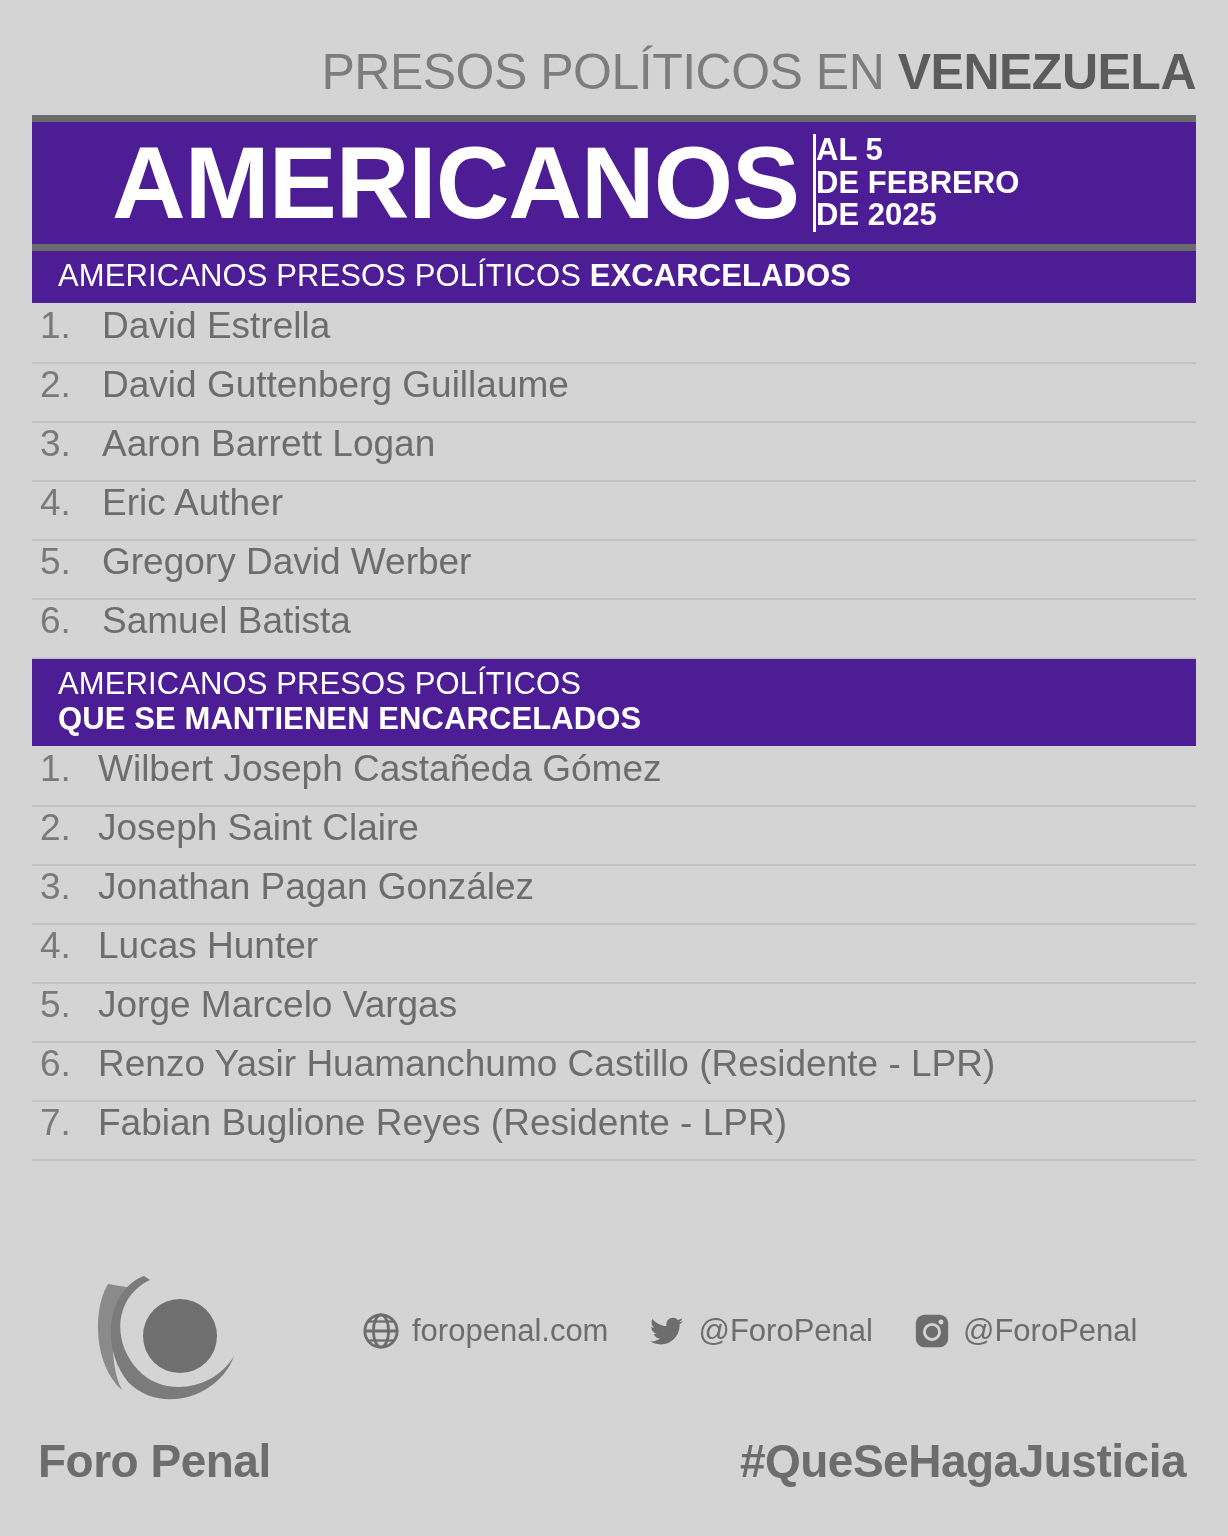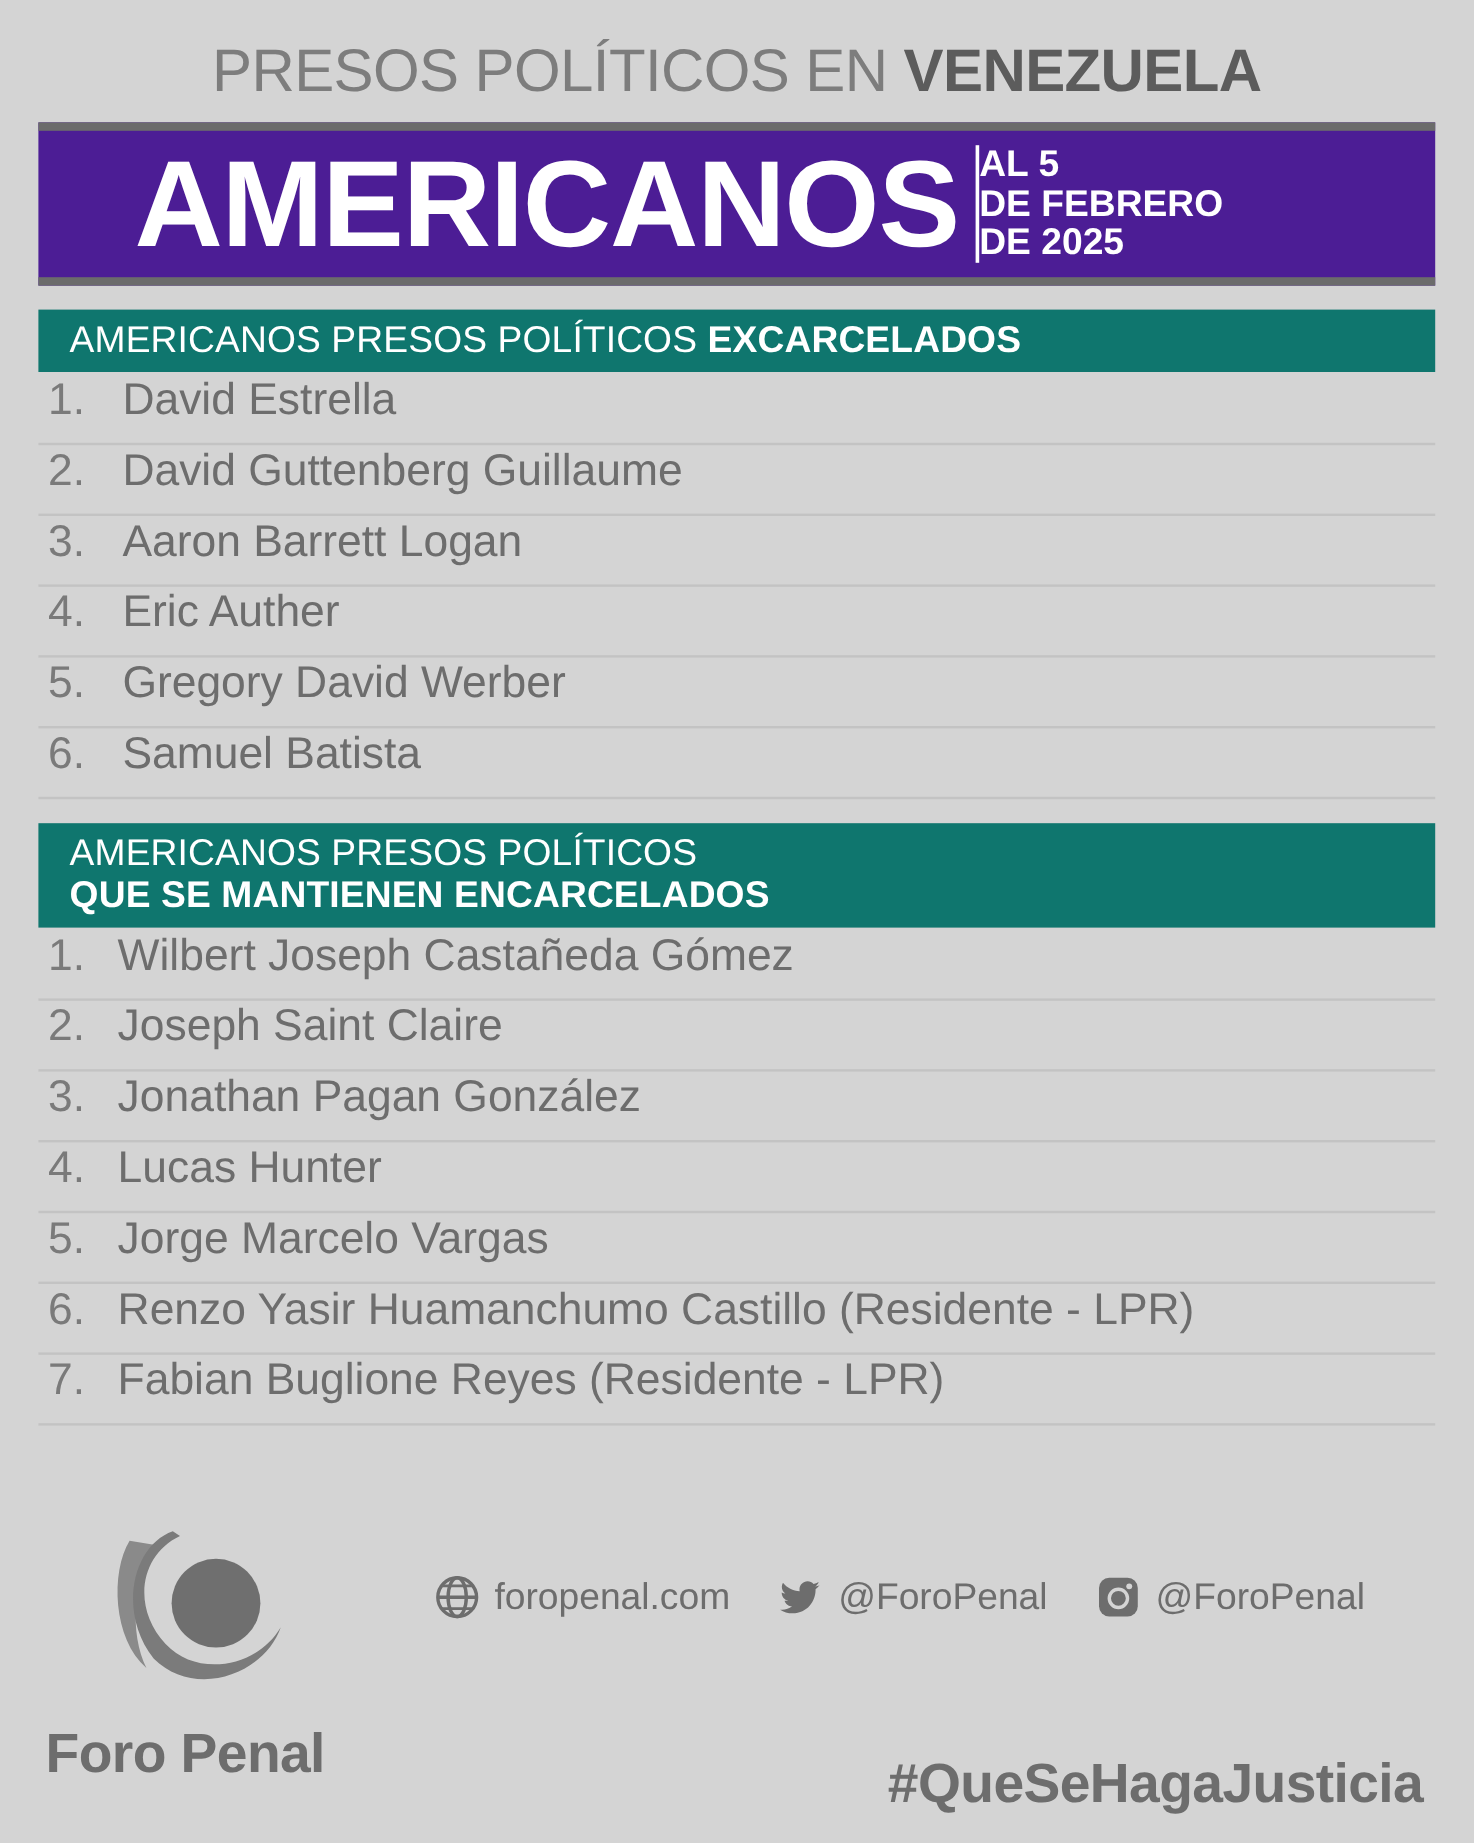--- a/index.html
+++ b/index.html
@@ -18,22 +18,22 @@
   .page {
     position: relative;
     width: 1228px;
     height: 1536px;
     box-sizing: border-box;
     padding: 0 32px;
   }
 
   
   .title-row {
-    padding-top: 30px;
-    text-align: center;
+    padding-top: 43px;
+    text-align: right;
     white-space: nowrap;
   }
   .title-light {
     font-size: 50px;
     letter-spacing: -0.5px;
     color: #7d7d7d;
     font-weight: 400;
   }
   .title-bold {
     font-size: 50px;
@@ -72,23 +72,22 @@
   .banner-date {
     color: #ffffff;
     font-size: 31px;
     font-weight: 700;
     line-height: 1.06;
     letter-spacing: 0px;
   }
 
   
   .section-head {
-    background: #0f766e;
+    background: #4c1d95;
     color: #ffffff;
-    margin-top: 20px;
     padding: 7px 0 9px 26px;
     box-sizing: border-box;
   }
   .section-head .sh-line {
     font-size: 31px;
     line-height: 1.15;
     letter-spacing: 0.1px;
     white-space: nowrap;
   }
   .sh-regular { font-weight: 400; }
@@ -149,21 +148,20 @@
   }
 
   .hashtag {
     position: absolute;
     right: 10px;
     top: 176px;
     font-size: 46px;
     font-weight: 700;
     color: #6d6d6d;
     letter-spacing: -0.5px;
-    margin-top: 25px;
   }
 
   .social {
     position: absolute;
     left: 330px;
     top: 54px;
     display: flex;
     align-items: center;
     gap: 18px;
     text-align: center;

